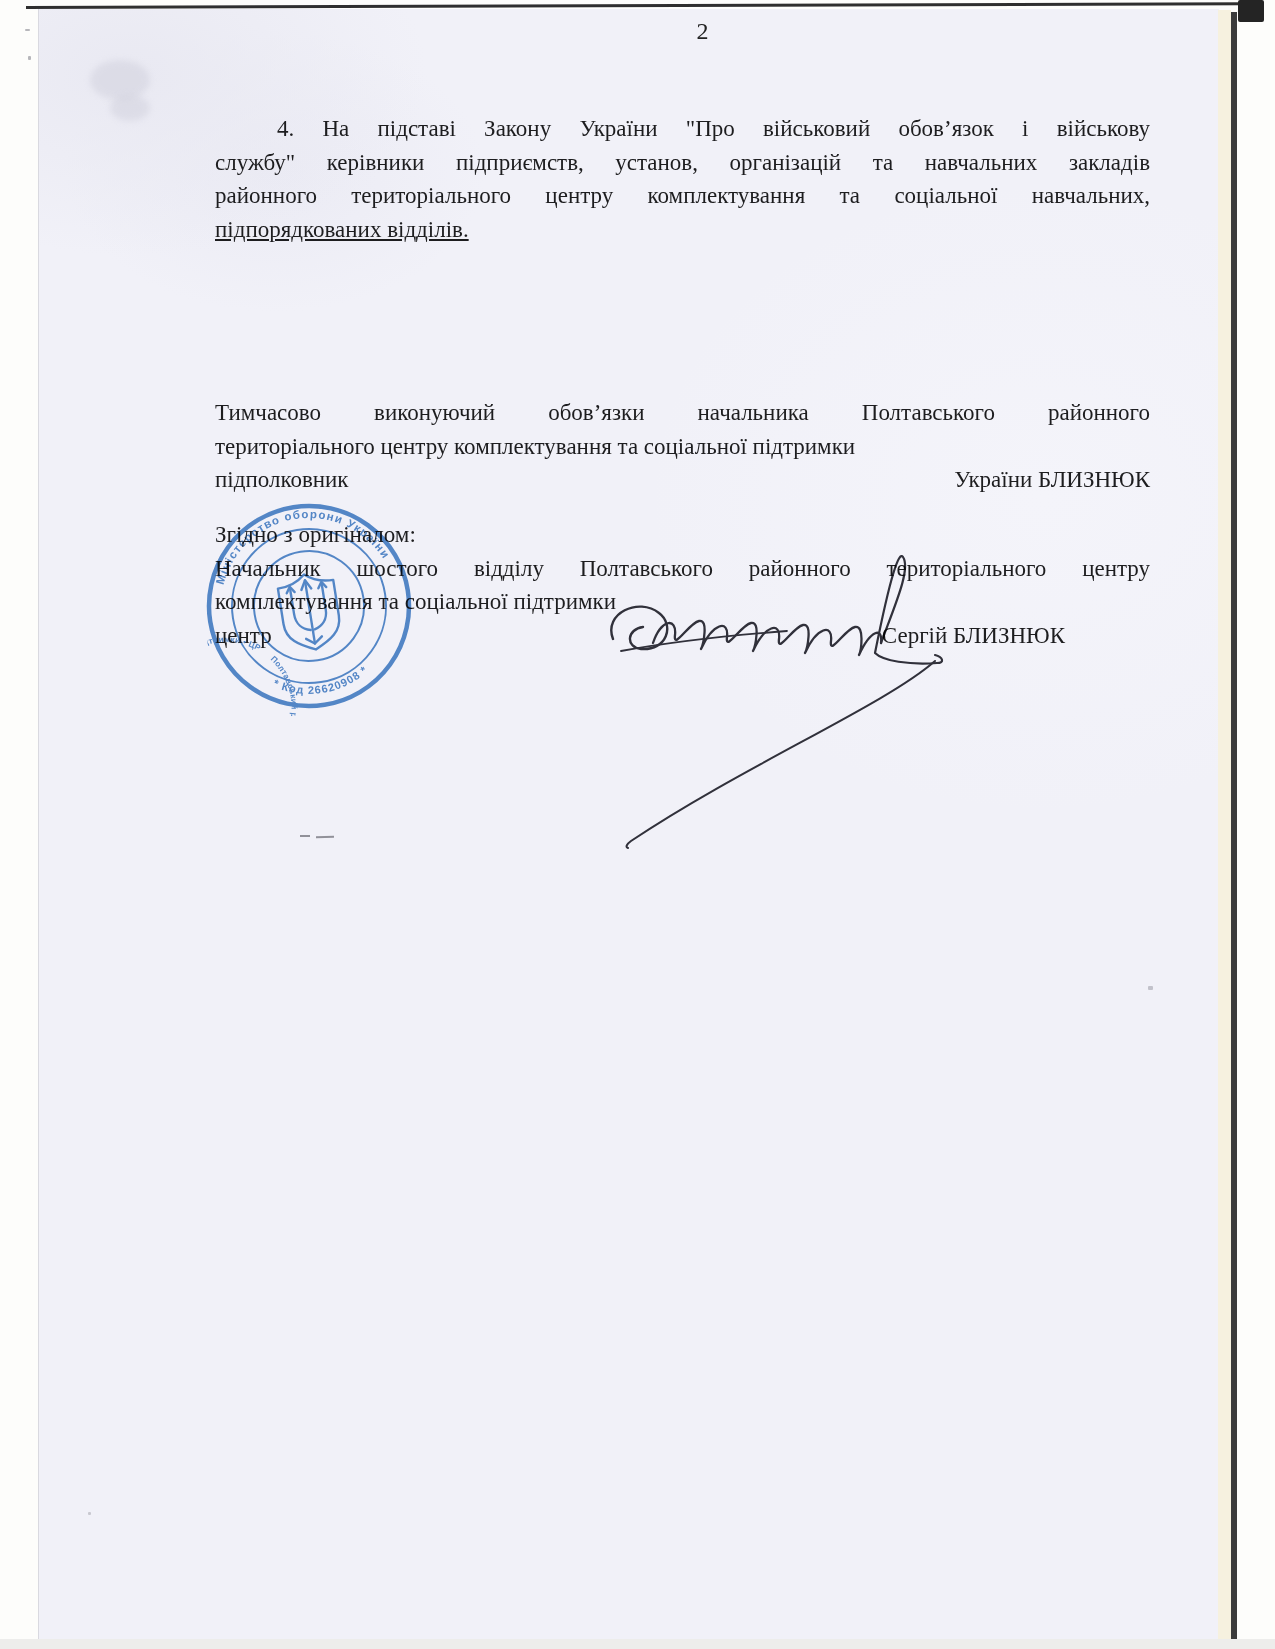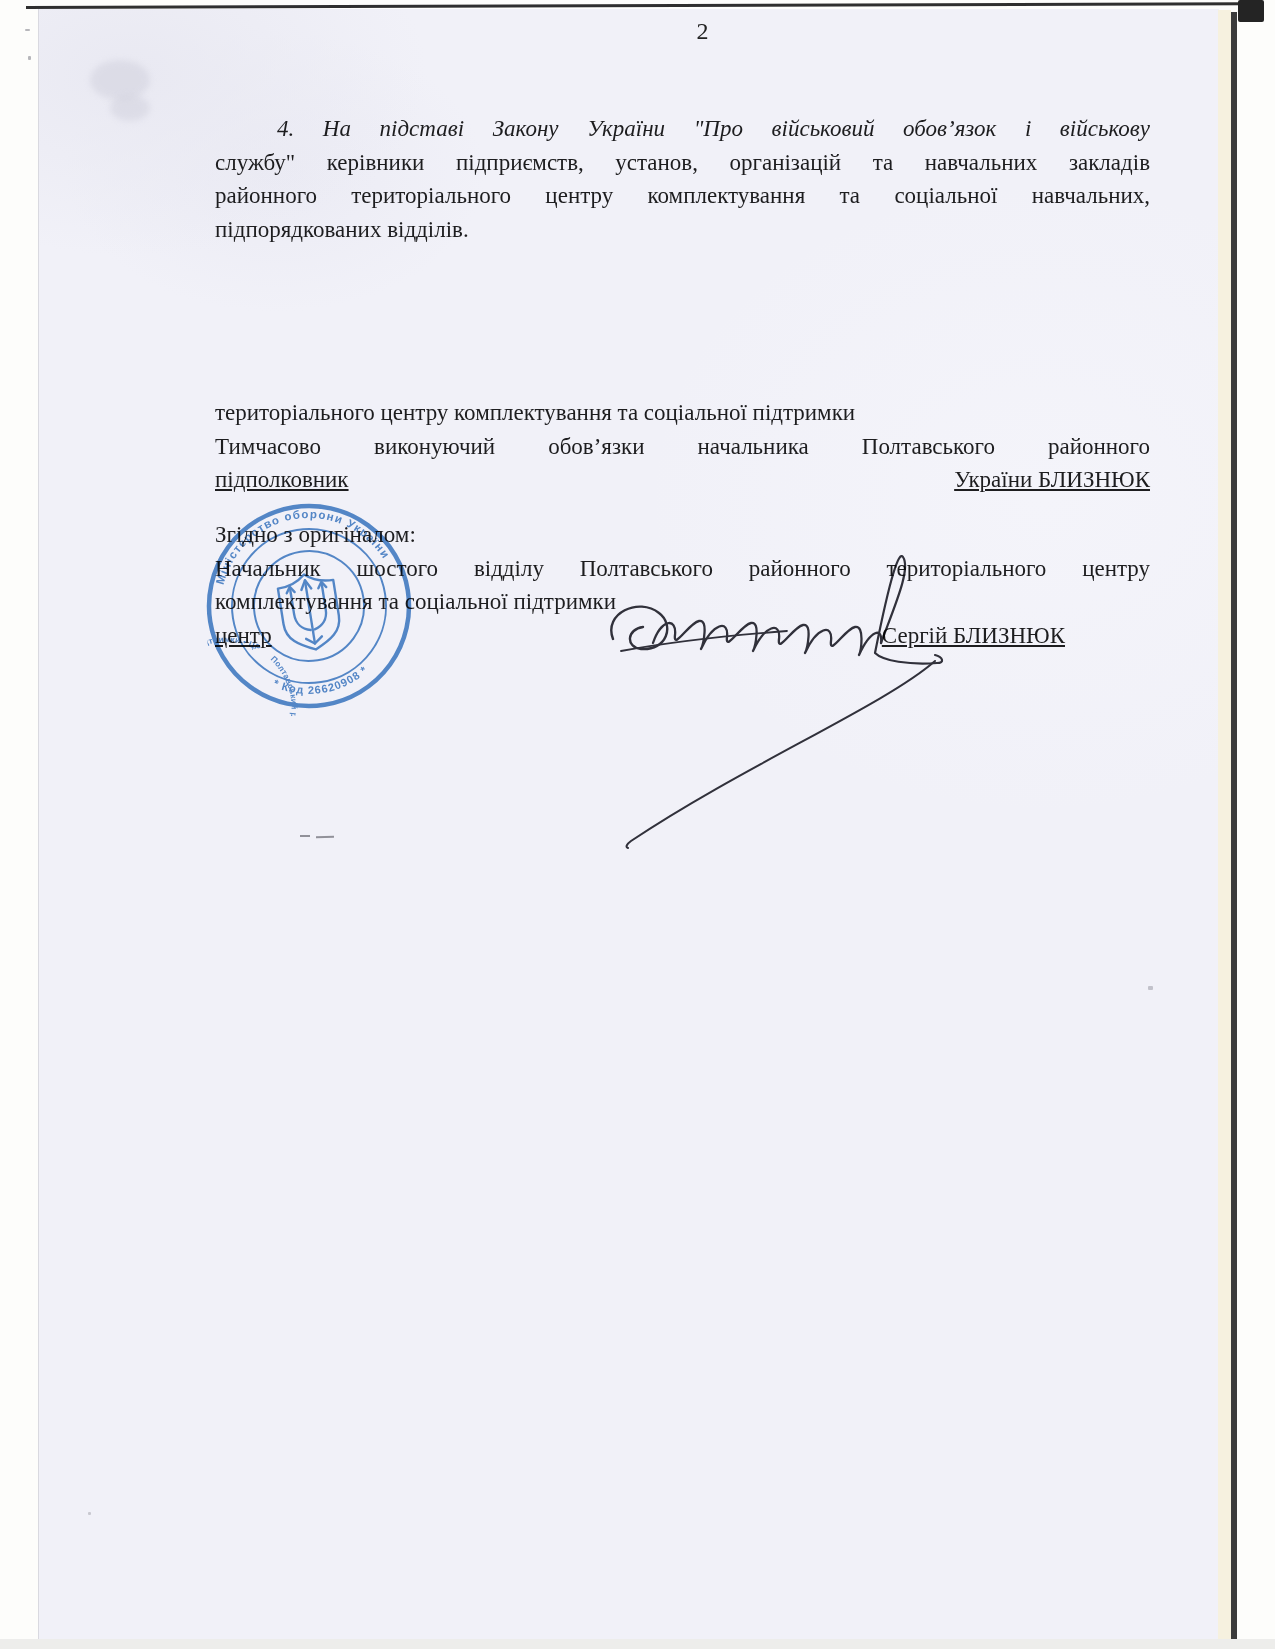--- a/index.html
+++ b/index.html
@@ -20,24 +20,24 @@
   #edge-cream{position:absolute;left:1218px;top:10px;width:13px;height:1630px;background:#f6f1df;}
   #edge-right{position:absolute;left:1231px;top:12px;width:6px;height:1630px;background:#3b3b3b;}
   #strip-bottom{position:absolute;left:0;top:1639px;width:1275px;height:10px;background:#ededeb;}
   .speck{position:absolute;background:#7d7d87;opacity:.55;border-radius:1px;}
   .smudge{position:absolute;border-radius:50%;filter:blur(3px);background:#c9c9d6;opacity:.4;}
   .pen-dash{position:absolute;height:0;border-top:2px solid #70707a;opacity:.75;}
 
   
   .txt{position:absolute;left:215px;width:935px;color:#1d1d1f;font-size:23px;line-height:33.5px;}
   .line{text-align:justify;text-align-last:justify;white-space:normal;}
-  .line.last{text-align:justify;text-align-last:left;}
+  .line.last{text-align:justify;text-align-last:left;text-decoration:underline;}
   .line.plain{text-align:left;text-align-last:left;}
-  .indent{padding-left:62px;font-style:italic;}
-  .name-row{display:flex;justify-content:space-between;align-items:flex-start;text-decoration:underline;}
+  .indent{padding-left:62px;}
+  .name-row{display:flex;justify-content:space-between;align-items:flex-start;}
   .name-row .inset{padding-right:85px;}
   #page-num{position:absolute;left:235px;top:18px;width:935px;text-align:center;
             font-size:24px;color:#222;}
 
   
   #stamp{position:absolute;left:203px;top:500px;width:212px;height:212px;
          mix-blend-mode:multiply;opacity:.92;transform:rotate(-9deg);}
   #signature{position:absolute;left:565px;top:535px;width:400px;height:330px;
              mix-blend-mode:multiply;}
   svg{pointer-events:none;}
@@ -65,22 +65,22 @@
   <div id="page-num">2</div>
 
   <div class="txt" style="top:112px;">
     <div class="line indent">4. На підставі Закону України "Про військовий обов’язок і військову</div>
     <div class="line">службу" керівники підприємств, установ, організацій та навчальних закладів</div>
     <div class="line">районного територіального центру комплектування та соціальної навчальних,</div>
     <div class="line last">підпорядкованих відділів.</div>
   </div>
 
   <div class="txt" style="top:396px;">
+    <div class="line">Тимчасово виконуючий обов’язки начальника Полтавського районного</div>
     <div class="line plain">територіального центру комплектування та соціальної підтримки</div>
-    <div class="line">Тимчасово виконуючий обов’язки начальника Полтавського районного</div>
     <div class="name-row">
       <span>підполковник</span>
       <span>України БЛИЗНЮК</span>
     </div>
   </div>
 
   <div class="txt" style="top:518px;">
     <div class="line plain">Згідно з оригіналом:</div>
     <div class="line">Начальник шостого відділу Полтавського районного територіального центру</div>
     <div class="line plain">комплектування та соціальної підтримки</div>

